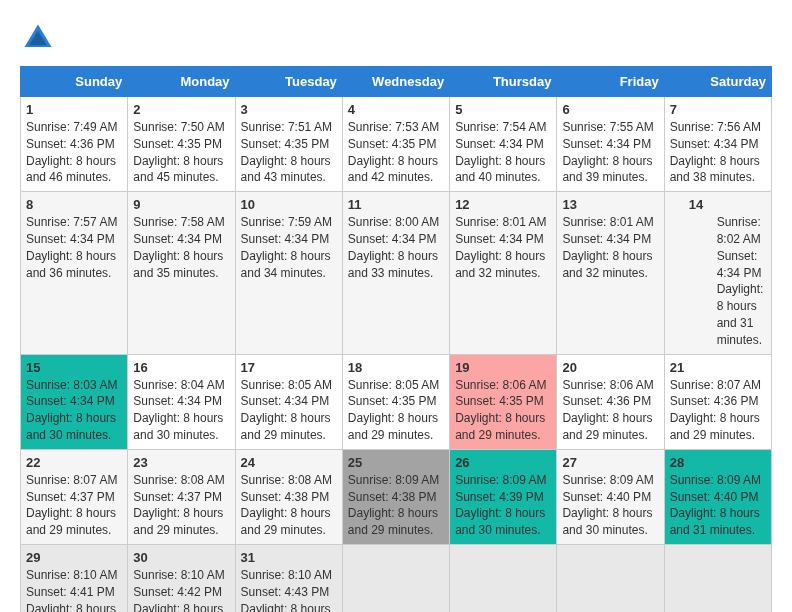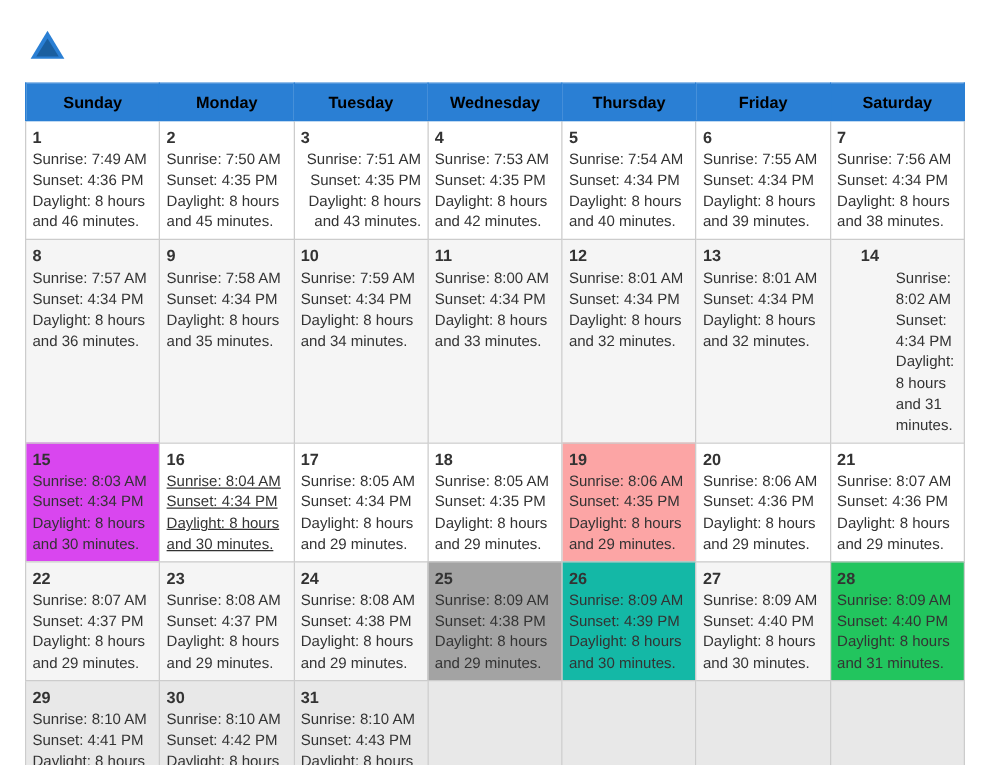--- a/index.html
+++ b/index.html
@@ -46,23 +46,23 @@
       font-size: 14px;
       color: #555;
     }
     table {
       width: 100%;
       border-collapse: collapse;
       font-size: 11px;
     }
     thead tr th {
       background: #2a7fd4;
-      color: #000000;
+      color: #ffffff;
       padding: 7px 5px;
-      text-align: center;
+      text-align: right;
       font-size: 13px;
       font-weight: bold;
       border: 1px solid #2a7fd4;
     }
     tbody tr td {
       border: 1px solid #ccc;
       padding: 5px 5px;
       vertical-align: top;
       width: calc(100% / 7);
       background: #fff;
@@ -133,21 +133,21 @@
         </td>
         <td style="background: rgb(255, 255, 255);">
           <span class="day-num">2</span>
           <div class="day-info" style="white-space: pre-line;">Sunrise: 7:50 AM
 Sunset: 4:35 PM
 Daylight: 8 hours
 and 45 minutes.</div>
         </td>
         <td style="background: rgb(255, 255, 255);">
           <span class="day-num">3</span>
-          <div class="day-info" style="white-space: pre-line; text-align: right;">Sunrise: 7:51 AM
+          <div class="day-info" style="white-space: pre-line;">Sunrise: 7:51 AM
 Sunset: 4:35 PM
 Daylight: 8 hours
 and 43 minutes.</div>
         </td>
         <td style="background: rgb(255, 255, 255);">
           <span class="day-num">4</span>
           <div class="day-info" style="white-space: pre-line;">Sunrise: 7:53 AM
 Sunset: 4:35 PM
 Daylight: 8 hours
 and 42 minutes.</div>
@@ -219,30 +219,30 @@
         </td>
         <td style="background: rgb(245, 245, 245); padding-left: 24px;">
           <span class="day-num">14</span>
           <div class="day-info" style="white-space: pre-line; margin-left: 28px;">Sunrise: 8:02 AM
 Sunset: 4:34 PM
 Daylight: 8 hours
 and 31 minutes.</div>
         </td>
       </tr>
       <tr>
-        <td style="background: #d946ef;">
+        <td style="background: #14b8a6;">
           <span class="day-num">15</span>
           <div class="day-info" style="white-space: pre-line;">Sunrise: 8:03 AM
 Sunset: 4:34 PM
 Daylight: 8 hours
 and 30 minutes.</div>
         </td>
         <td style="background: rgb(255, 255, 255);">
           <span class="day-num">16</span>
-          <div class="day-info" style="white-space: pre-line; text-decoration: underline;">Sunrise: 8:04 AM
+          <div class="day-info" style="white-space: pre-line;">Sunrise: 8:04 AM
 Sunset: 4:34 PM
 Daylight: 8 hours
 and 30 minutes.</div>
         </td>
         <td style="background: rgb(255, 255, 255);">
           <span class="day-num">17</span>
           <div class="day-info" style="white-space: pre-line;">Sunrise: 8:05 AM
 Sunset: 4:34 PM
 Daylight: 8 hours
 and 29 minutes.</div>
@@ -312,21 +312,21 @@
 Daylight: 8 hours
 and 30 minutes.</div>
         </td>
         <td style="background: rgb(245, 245, 245);">
           <span class="day-num">27</span>
           <div class="day-info" style="white-space: pre-line;">Sunrise: 8:09 AM
 Sunset: 4:40 PM
 Daylight: 8 hours
 and 30 minutes.</div>
         </td>
-        <td style="background: #22c55e; margin-top: 34px;">
+        <td style="background: #14b8a6; margin-top: 34px;">
           <span class="day-num">28</span>
           <div class="day-info" style="white-space: pre-line;">Sunrise: 8:09 AM
 Sunset: 4:40 PM
 Daylight: 8 hours
 and 31 minutes.</div>
         </td>
       </tr>
       <tr>
         <td>
           <span class="day-num">29</span>

